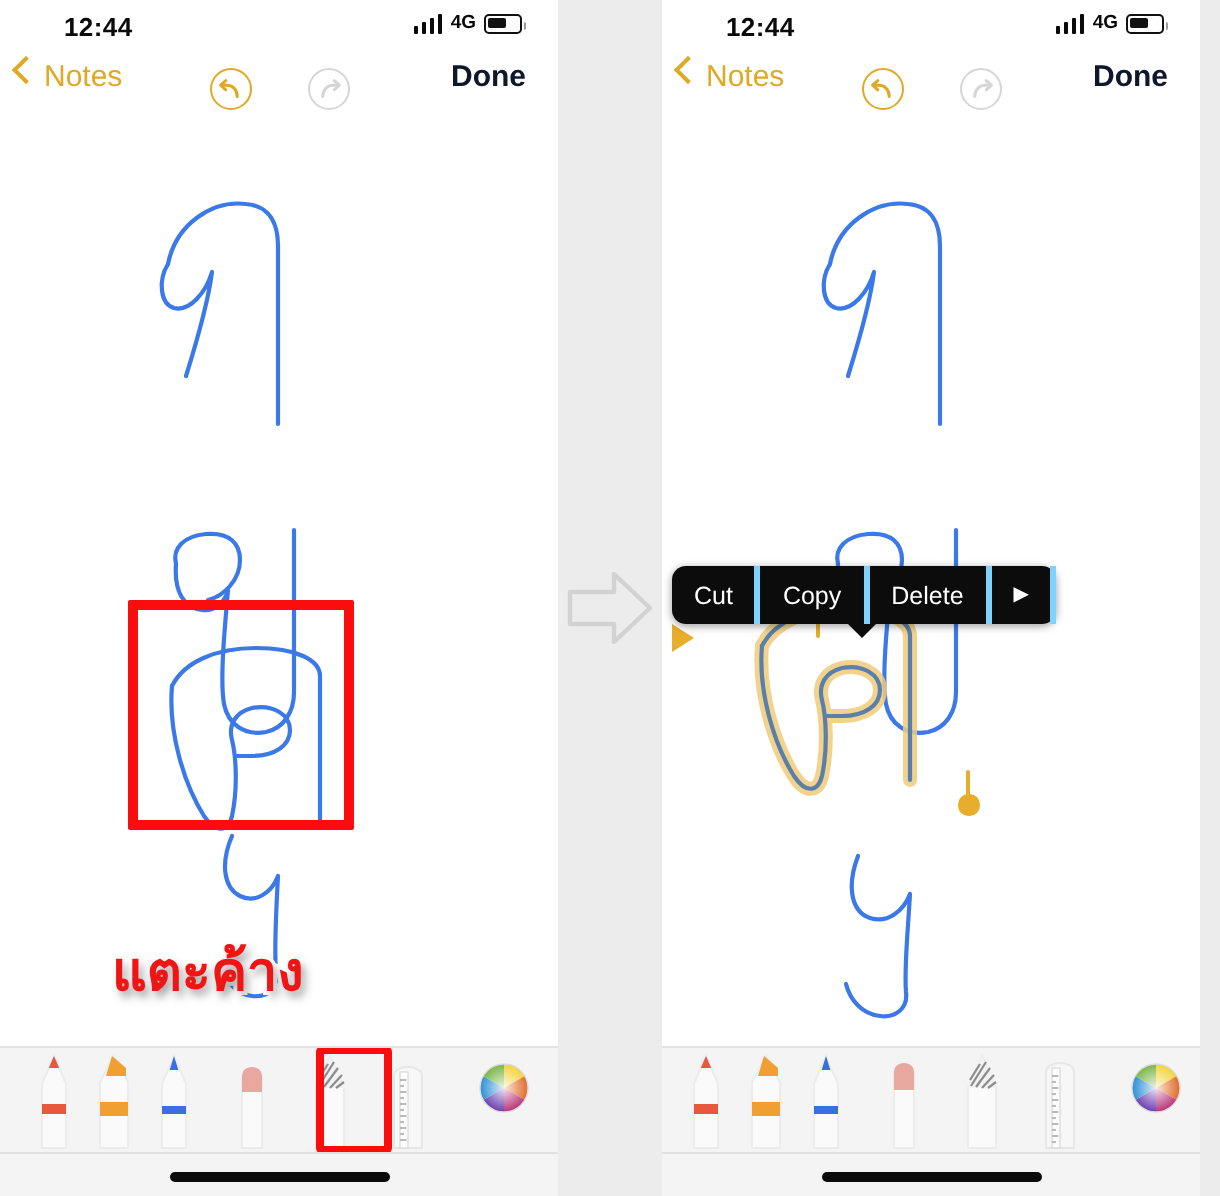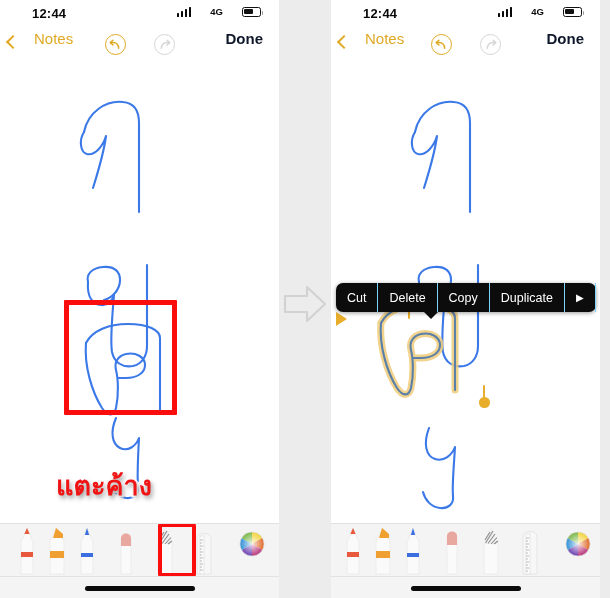--- a/index.html
+++ b/index.html
@@ -30,21 +30,21 @@
     display:flex;align-items:center;
     background:#fff;
   }
   .sb-time{
     position:absolute;left:32px;top:6px;
     font-size:13px;font-weight:bold;color:#0a0a0a;
     letter-spacing:.2px;
   }
   .sb-right{
     position:absolute;right:18px;top:6px;
-    display:flex;align-items:center;gap:19px;
+    display:flex;align-items:center;gap:4px;
   }
   .sig{display:flex;align-items:flex-end;gap:1.5px;height:10px;}
   .sig i{display:block;width:2.5px;background:#0a0a0a;border-radius:.5px;}
   .sig i:nth-child(1){height:3.5px;}
   .sig i:nth-child(2){height:5.5px;}
   .sig i:nth-child(3){height:7.5px;}
   .sig i:nth-child(4){height:9.5px;}
   .sb-net{font-size:9.5px;font-weight:bold;color:#0a0a0a;letter-spacing:0;}
   .batt{position:relative;width:19px;height:10px;
     border:1.3px solid #111;border-radius:2.5px;box-sizing:border-box;}
@@ -52,21 +52,21 @@
     width:1.6px;height:4px;background:#999;border-radius:0 1px 1px 0;}
   .batt b{position:absolute;left:1.2px;top:1.2px;bottom:1.2px;
     width:9px;background:#111;border-radius:1px;display:block;}
 
   
   .navbar{
     position:relative;height:32px;background:#fff;
   }
   .nav-back{
     position:absolute;left:8px;top:2px;
-    display:flex;align-items:flex-end;gap:15px;
+    display:flex;align-items:flex-start;gap:3px;
     color:#e0a924;font-size:15px;
     cursor:pointer;
   }
   .nav-back .chev{
     display:inline-block;width:8px;height:8px;
     border-left:2.2px solid #e0a924;border-bottom:2.2px solid #e0a924;
     transform:rotate(45deg);
     margin-right:1px;
   }
   .nav-done{
@@ -123,21 +123,21 @@
     border-radius:7px;
     display:flex;align-items:stretch;
     height:29px;
     z-index:30;
     box-shadow:0 1px 4px rgba(0,0,0,.4);
   }
   .ctxmenu .mi{
     display:flex;align-items:center;justify-content:center;
     color:#fff;font-size:12.5px;
     padding:0 11px;
-    border-right:1px solid #7dd3fc;
+    border-right:3px solid #7dd3fc;
     cursor:pointer;white-space:nowrap;
   }
   .ctxmenu .mi:last-child{border-right:none;padding:0 9px;}
   .ctxmenu .mi.arrow{font-size:10px;}
   .ctx-tail{
     position:absolute;
     width:0;height:0;
     border-left:7px solid transparent;
     border-right:7px solid transparent;
     border-top:7px solid #0c0c0c;
@@ -457,23 +457,22 @@
         <span class="head"></span>
         <span class="stem"></span>
       </div>
       <div class="handle-dot" style="left:148px;top:325px;width:11px;height:24px;">
         <span class="stem"></span>
         <span class="ball"></span>
       </div>
 
       <div class="ctxmenu" style="left:5px;top:223px;">
         <div class="mi">Cut</div>
+        <div class="mi">Copy</div>
         <div class="mi">Delete</div>
-        <div class="mi">Copy</div>
-        <div class="mi">Duplicate</div>
         <div class="mi arrow">▶</div>
         <div class="ctx-tail" style="left:88px;"></div>
       </div>
     </div>
 
     <div class="toolbar">
       <div class="tools">
 
         <div class="tool">
           <svg width="28" height="52" viewBox="0 0 28 52">

